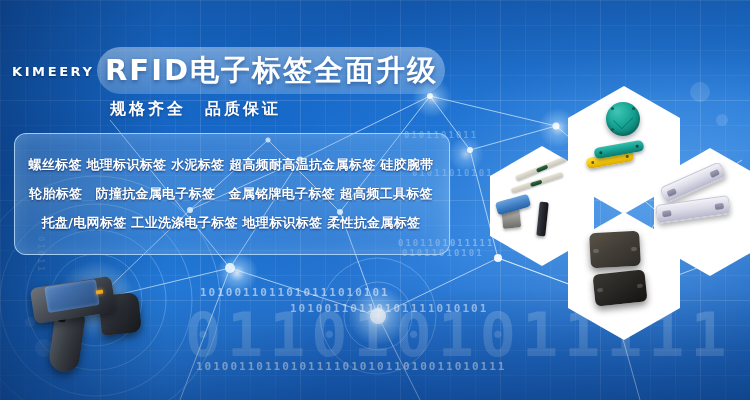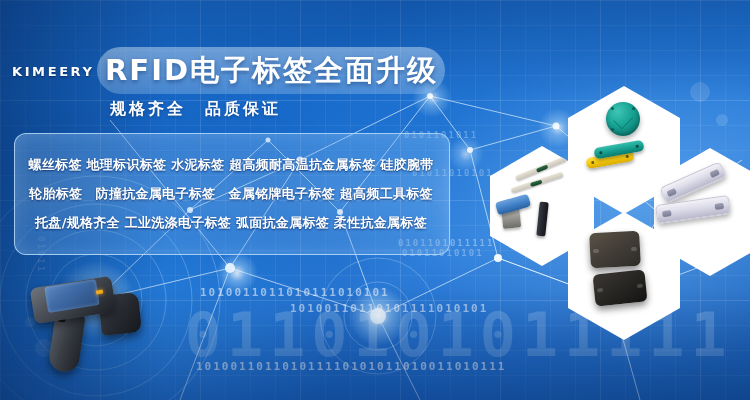--- a/index.html
+++ b/index.html
@@ -453,16 +453,16 @@
   </div>
 
   <div id="title-plate"></div>
   <div id="title-text">RFID电子标签全面升级</div>
   <div id="subtitle">规格齐全　品质保证</div>
 
   <div id="list-panel"></div>
   <div id="list-rows">
     <div class="list-row">螺丝标签 地理标识标签 水泥标签 超高频耐高温抗金属标签 硅胶腕带</div>
     <div class="list-row">轮胎标签　防撞抗金属电子标签　金属铭牌电子标签 超高频工具标签</div>
-    <div class="list-row">托盘/规格齐全 工业洗涤电子标签 弧面抗金属标签 柔性抗金属标签</div>
+    <div class="list-row">托盘/电网标签 工业洗涤电子标签 地理标识标签 柔性抗金属标签</div>
   </div>
 
 </div>
 
 </body></html>

